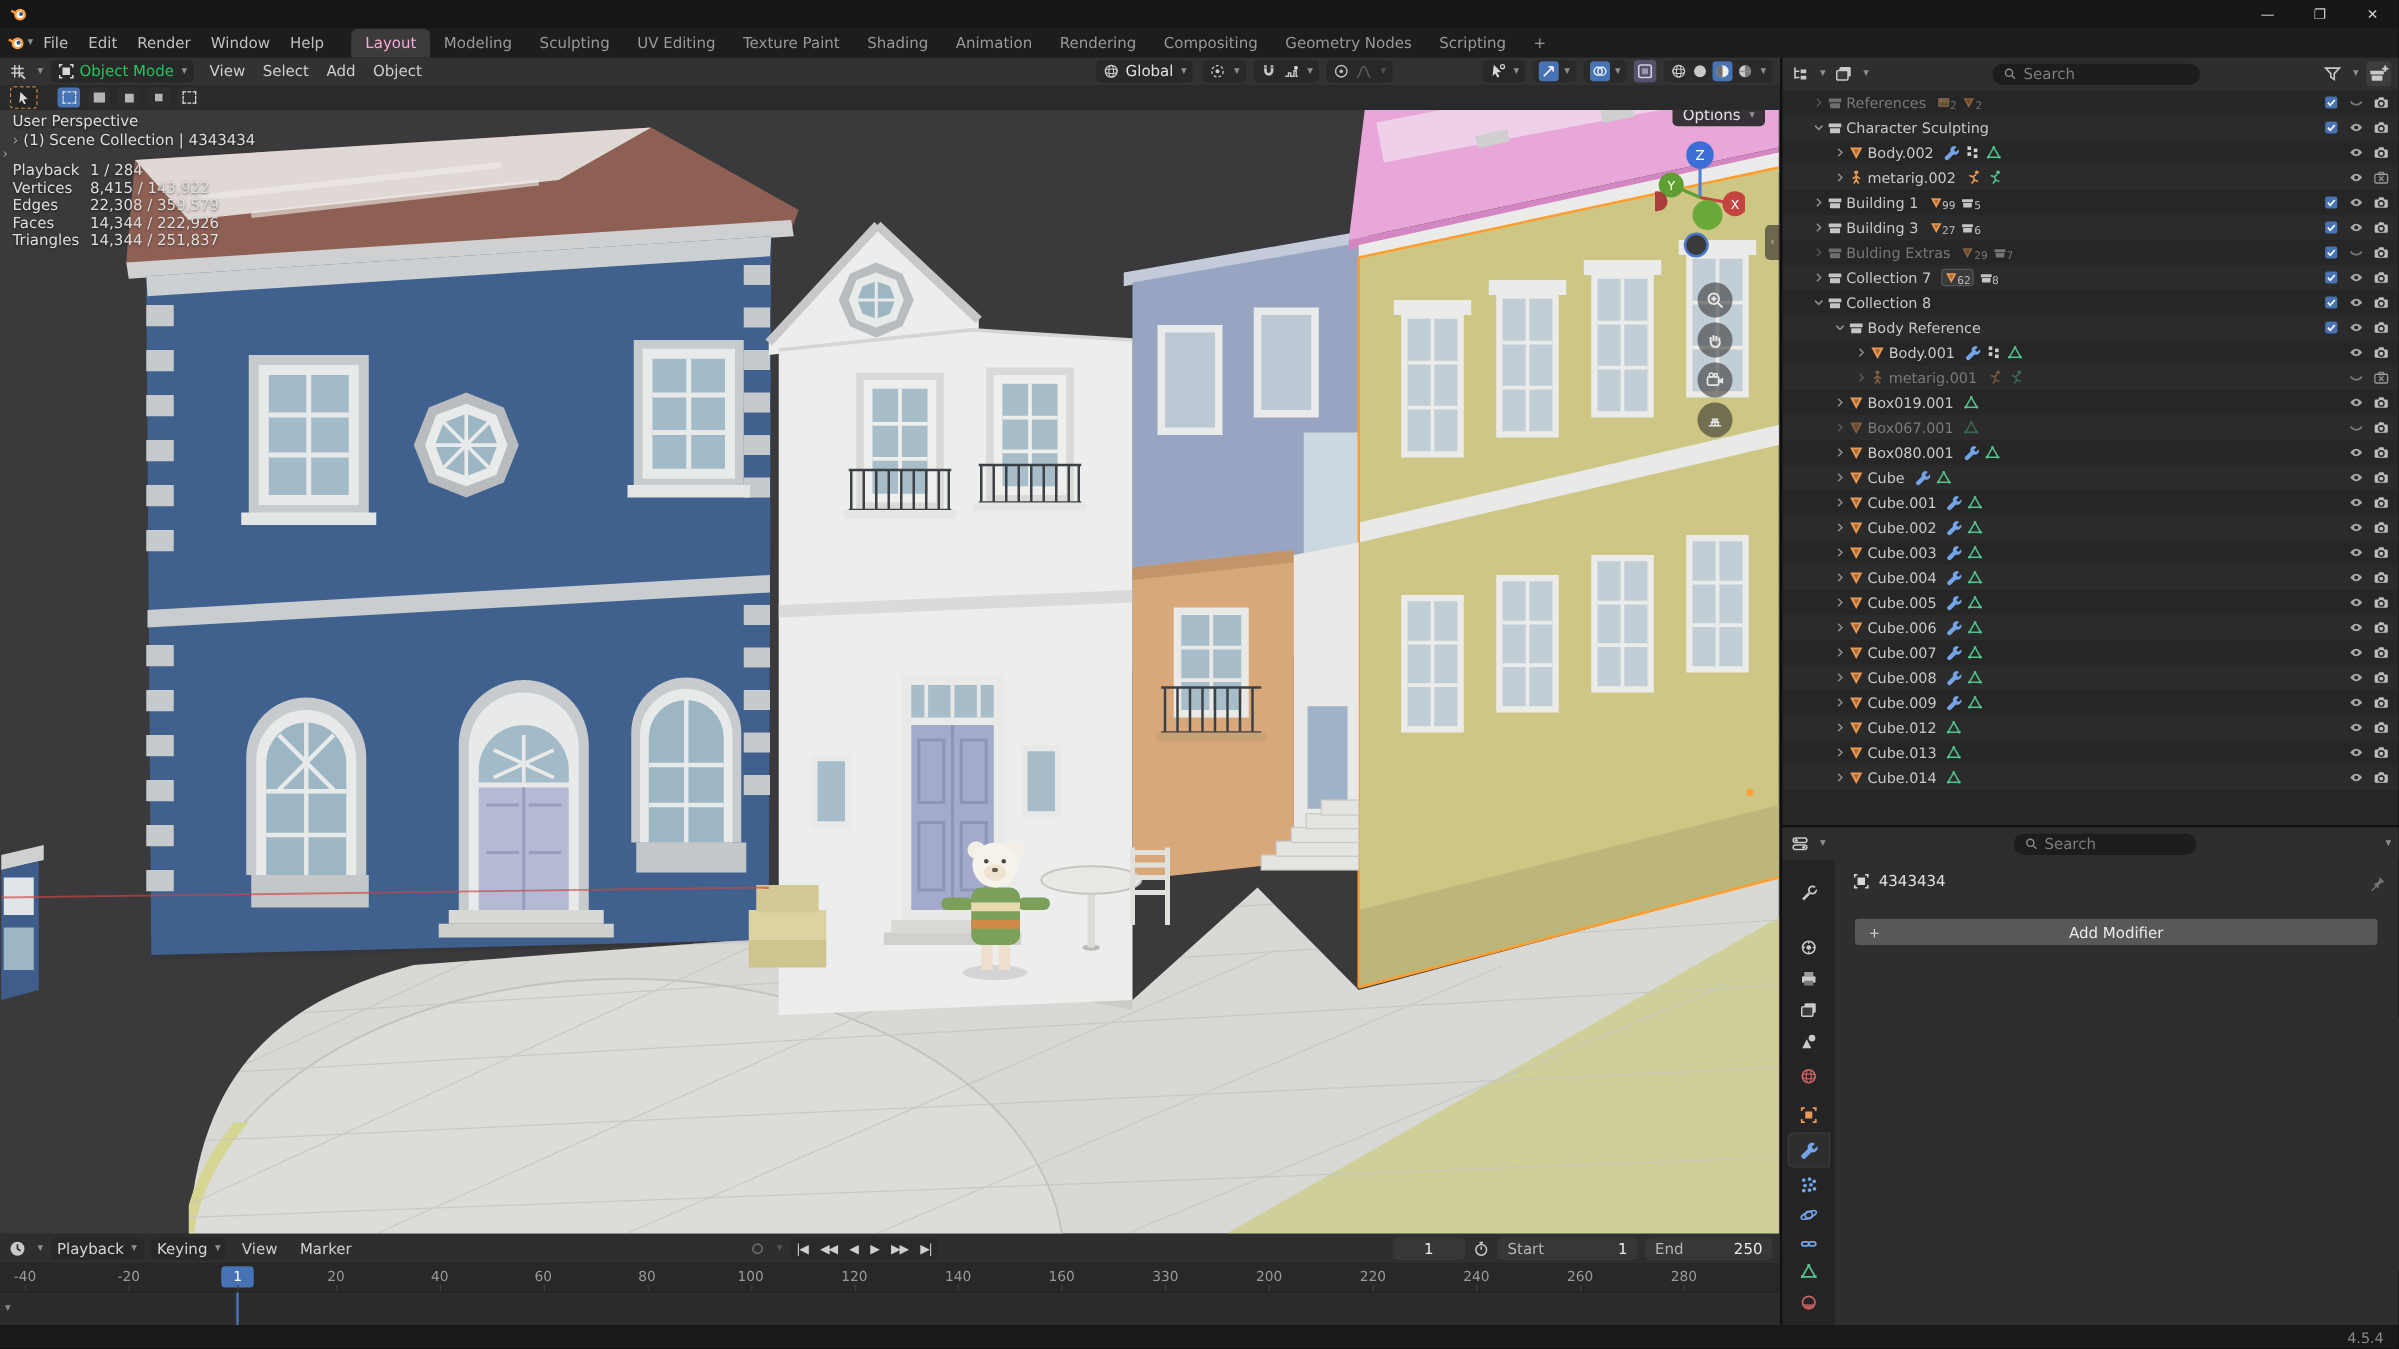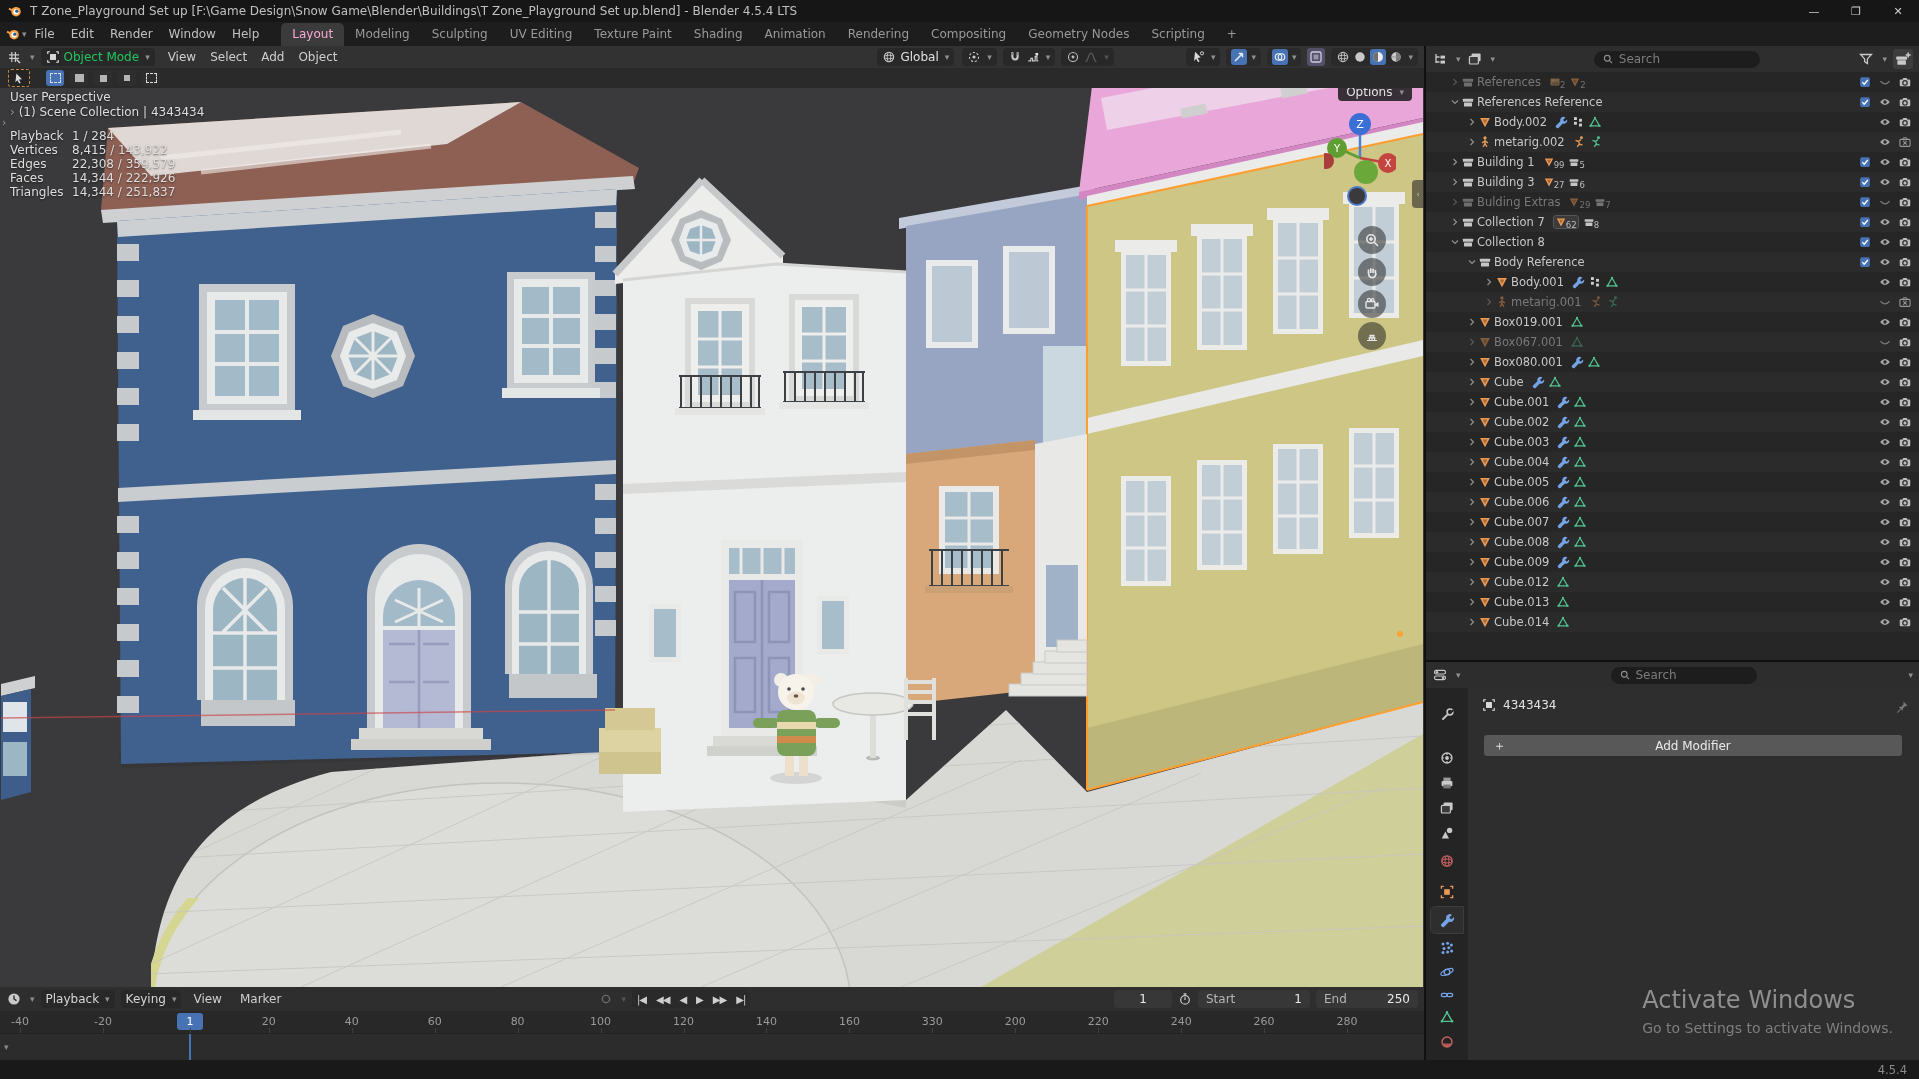--- a/index.html
+++ b/index.html
@@ -83,21 +83,20 @@
 
   <div class="titlebar abs">
     <span class="ic ic14">
         <svg viewBox="0 0 16 16">
           <circle cx="9.2" cy="8.8" r="5.4" fill="#ff9f3e"></circle>
           <circle cx="9.2" cy="8.8" r="3.2" fill="#fff"></circle>
           <circle cx="10.1" cy="8.2" r="1.9" fill="#2a5b8a"></circle>
           <path d="M1.2 5.2L6.2 8" stroke="#ff9f3e" stroke-width="2.2"></path>
         </svg>
       </span>
-    <span>T Zone_Playground Set up [F:\Game Design\Snow Game\Blender\Buildings\T Zone_Playground Set up.blend] - Blender 4.5.4 LTS</span>
     <div class="wincontrols">
       <span class="winbtn">—</span>
       <span class="winbtn">❐</span>
       <span class="winbtn">✕</span>
     </div>
   </div>
 
   <div class="topbar abs">
     <div class="menubar" style="padding-left:6px;">
       <span class="ic ic14">
@@ -877,21 +876,21 @@
             <svg viewBox="0 0 16 16">
               <path d="M4 6l4 4 4-4" fill="none" stroke="#909090" stroke-width="1.6"></path>
             </svg>
           </span>
           <span class="ic ic14">
             <svg viewBox="0 0 16 16">
               <rect x="2.2" y="4.4" width="11.6" height="3.4" rx=".5" fill="#c5c5c5"></rect>
               <rect x="3.4" y="8.6" width="9.2" height="4.6" rx=".5" fill="#c5c5c5"></rect>
             </svg>
           </span>
-          <span class="olabel">References Reference</span>
+          <span class="olabel">Character Sculpting</span>
           <span class="spacer"></span>
           <span class="octl">
             <span class="ic ic12">
               <svg viewBox="0 0 16 16">
                 <rect x="1.5" y="1.5" width="13" height="13" rx="2.5" fill="#4772b3"></rect>
                 <path d="M4.4 8.2l2.5 2.7 4.9-5.6" fill="none" stroke="#fff" stroke-width="1.8"></path>
               </svg>
             </span>
           </span>
           <span class="octl">
@@ -2365,20 +2364,16 @@
         <svg viewBox="0 0 16 16">
           <path d="M9.6 1.8l4.6 4.6-3 .9-2.4 2.4.3 3-2-2L3 14.8l-.8-.8 4.1-4.1-2-2 3-.3L9.7 5z" fill="#b5b5b5"></path>
         </svg>
       </span>
     <div class="addmod">
       <span class="plus">＋</span>
       <span>Add Modifier</span>
     </div>
   </div>
 
-  <div class="watermark abs">
-    <div class="t1">Activate Windows</div>
-    <div class="t2">Go to Settings to activate Windows.</div>
-  </div>
   <div class="statusbar abs">
     <span>4.5.4</span>
   </div>
 </div>
 
 </body></html>

